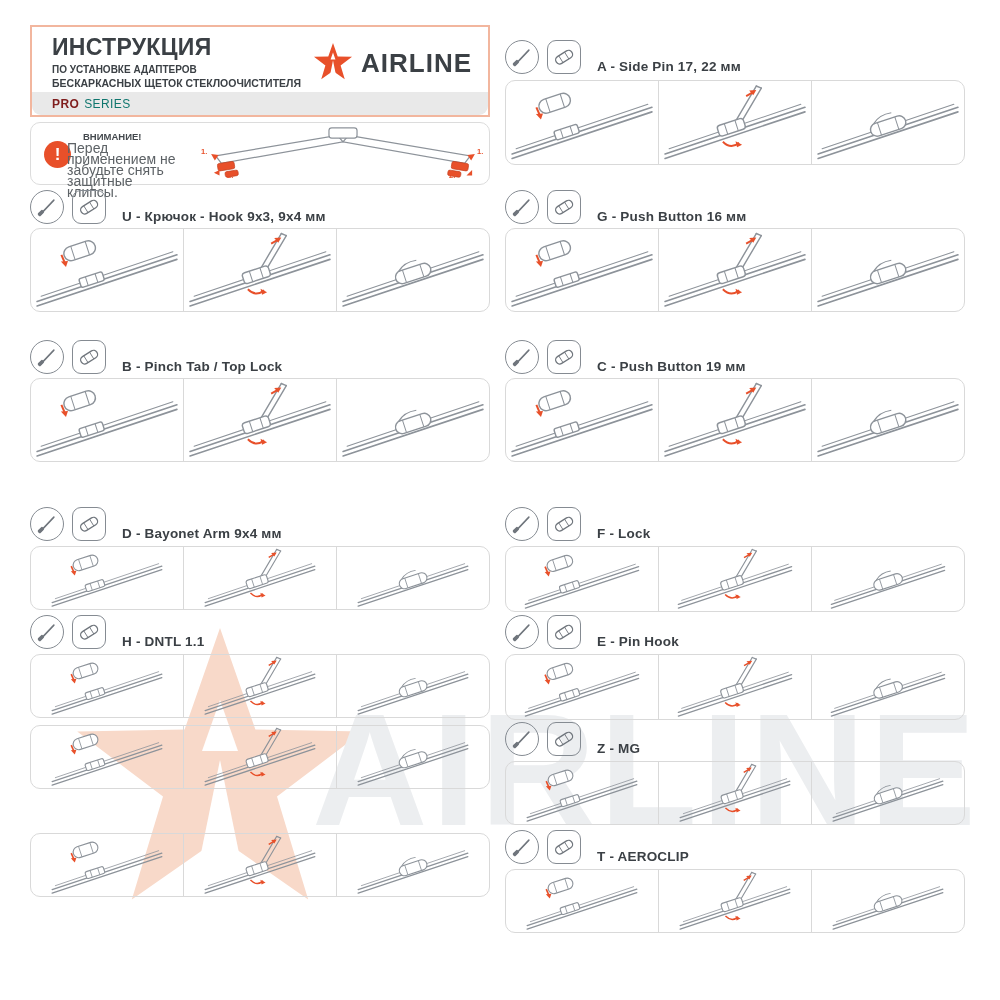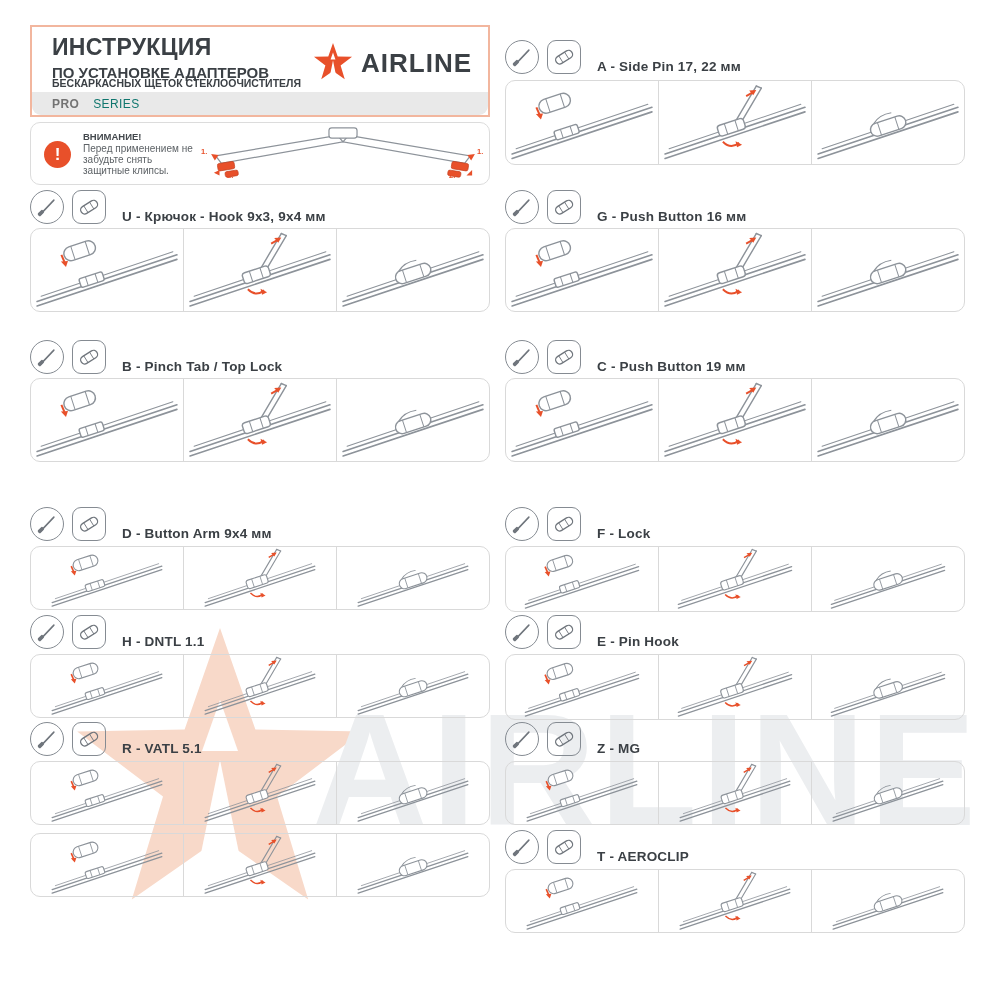--- a/index.html
+++ b/index.html
@@ -15,45 +15,45 @@
     position:absolute;left:312px;top:678px;z-index:0;
     font-size:160px;font-weight:800;letter-spacing:4px;color:#eceef0;white-space:nowrap;
   }
 
   
   #header-card{
     left:30px;top:25px;width:460px;height:92px;z-index:1;
     border:2px solid #f2b69e;border-radius:0;background:#fff;box-sizing:border-box;
   }
   #header-title{position:absolute;left:20px;top:7px;font-size:23px;font-weight:800;letter-spacing:.3px}
-  #header-sub1{position:absolute;left:20px;top:37px;font-size:15px;font-weight:600}
+  #header-sub1{position:absolute;left:20px;top:37px;font-size:10px;font-weight:600}
   #header-sub2{position:absolute;left:20px;top:50px;font-size:10.5px;font-weight:600}
   #series-bar{
     position:absolute;left:0;bottom:0;width:100%;height:23px;background:#e9e9e9;
     border-radius:0 0 9px 9px;display:flex;align-items:center;padding-left:20px;box-sizing:border-box;
     font-size:12px;letter-spacing:.4px;
   }
-  #series-pro{color:#737373;font-weight:800;margin-right:14px}
+  #series-pro{color:#7f1d1d;font-weight:800;margin-right:5px}
   #series-rest{color:#0f766e;font-weight:400}
   #brand-logo{position:absolute;right:16px;top:16px;display:flex;align-items:center;gap:7px}
   #brand-logo svg{width:42px;height:40px}
   #brand-name{font-size:26px;font-weight:800;letter-spacing:1px;color:#3b4045}
 
   
   #warning-card{
     left:30px;top:122px;width:460px;height:63px;z-index:1;
     border:1.6px solid #dcdcdc;border-radius:10px;background:#fff;box-sizing:border-box;
   }
   #warn-icon{
     position:absolute;left:13px;top:18px;width:27px;height:27px;border-radius:50%;
     background:#e8502a;color:#fff;font-weight:800;font-size:17px;
     display:flex;align-items:center;justify-content:center;
   }
   #warn-title{position:absolute;left:52px;top:8px;font-size:9.5px;font-weight:800;color:#44494e}
-  #warn-text{position:absolute;left:52px;top:20px;width:118px;font-size:10px;line-height:11px;color:#5d6266}
+  #warn-text{position:absolute;left:36px;top:20px;width:118px;font-size:14px;line-height:11px;color:#5d6266}
   #warn-art{position:absolute;left:168px;top:2px;width:288px;height:58px}
   .clip-label{position:absolute;font-size:7.5px;font-weight:800;color:#e8502a;z-index:2}
 
   
   .section{position:absolute;z-index:1}
   .sec-head{display:flex;align-items:flex-end}
   .icon-circle,.icon-square{
     width:34px;height:34px;box-sizing:border-box;border:1.7px solid #858b92;background:transparent;
     display:flex;align-items:center;justify-content:center;flex:0 0 auto;
   }
@@ -370,21 +370,21 @@
     <span class="icon-circle">
         <svg>
           <use href="#ic-arm"></use>
         </svg>
       </span>
     <span class="icon-square">
         <svg>
           <use href="#ic-adapter"></use>
         </svg>
       </span>
-    <span class="sec-title">D - Button Arm 9x4 мм</span>
+    <span class="sec-title">D - Bayonet Arm 9x4 мм</span>
   </div>
   <div class="strip" style="height:64px;margin-top:5px">
     <div class="panel">
         <svg viewBox="0 0 150 78">
           <use href="#ill-1"></use>
         </svg>
       </div>
     <div class="panel">
         <svg viewBox="0 0 150 78">
           <use href="#ill-2"></use>
@@ -425,33 +425,20 @@
       </div>
     <div class="panel">
         <svg viewBox="0 0 150 78">
           <use href="#ill-3"></use>
         </svg>
       </div>
   </div>
 </div>
 
 <div class="section" style="left:30px;top:720px;width:460px">
-  <div class="sec-head" style="height:36px">
-    <span class="icon-circle">
-        <svg>
-          <use href="#ic-arm"></use>
-        </svg>
-      </span>
-    <span class="icon-square">
-        <svg>
-          <use href="#ic-adapter"></use>
-        </svg>
-      </span>
-    <span class="sec-title">R - VATL 5.1</span>
-  </div>
   <div class="strip" style="height:64px;margin-top:5px">
     <div class="panel">
         <svg viewBox="0 0 150 78">
           <use href="#ill-1"></use>
         </svg>
       </div>
     <div class="panel">
         <svg viewBox="0 0 150 78">
           <use href="#ill-2"></use>
         </svg>

